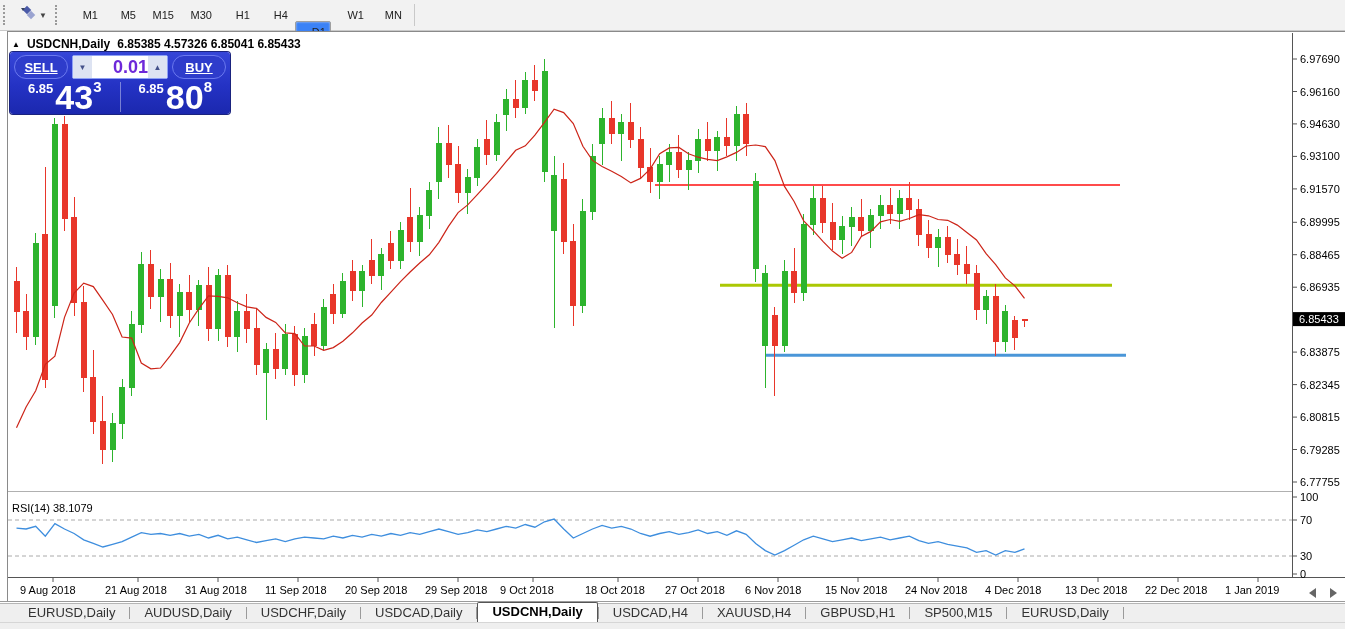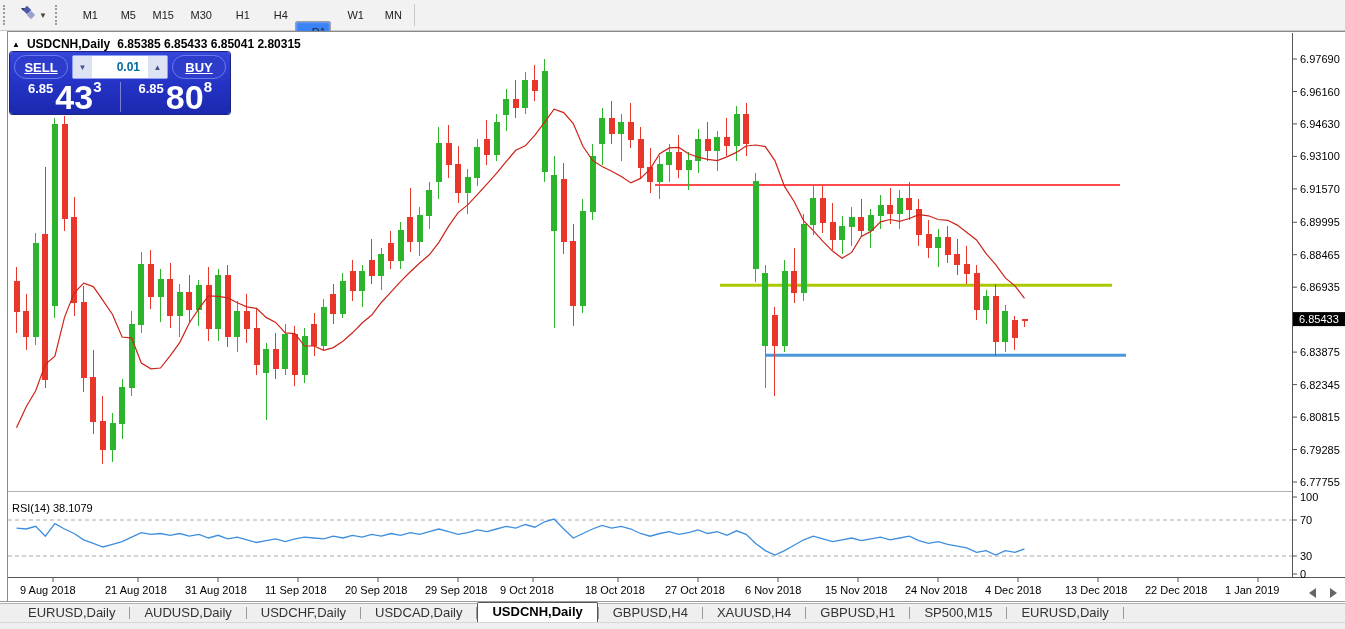--- a/index.html
+++ b/index.html
@@ -28,22 +28,22 @@
   #ocp{position:absolute;left:10px;top:21px;width:220px;height:62px;
        background:linear-gradient(180deg,#3646d8 0%,#2432c4 55%,#1b28ae 100%);
        border-radius:3px;color:#fff;box-shadow:0 0 0 1px #1a237e;}
   #ocp .row1{display:flex;align-items:center;gap:4px;padding:3px 4px 0 4px;height:24px;}
   .ocp-btn{flex:0 0 auto;width:52px;height:22px;background:#2e3ccb;border:1px solid #6b79ef;
            border-radius:12px;color:#fff;font-size:13px;font-weight:bold;text-decoration:underline;
            display:flex;align-items:center;justify-content:center;cursor:pointer;}
   .vol-wrap{flex:1;display:flex;height:22px;border:1px solid #8ea0f5;background:#fff;border-radius:2px;overflow:hidden;}
   .spin{width:19px;background:#dde3f2;color:#44518a;font-size:8px;display:flex;align-items:center;
         justify-content:center;cursor:pointer;border:0;}
-  .vol-field{flex:1;background:#fff;color:#0369a1;font-size:12px;font-weight:bold;
-             display:flex;align-items:center;justify-content:flex-end;padding-right:8px;}
+  .vol-field{flex:1;background:#fff;color:#6d28d9;font-size:18px;font-weight:bold;
+             display:flex;align-items:center;justify-content:flex-end;padding-right:0;}
   #ocp .row2{display:flex;height:34px;margin-top:1px;}
   .half{flex:1;display:flex;align-items:flex-end;justify-content:center;padding-bottom:2px;}
   .half .small{font-size:13px;font-weight:bold;margin-right:2px;margin-bottom:16px;}
   .half .big{font-size:34px;font-weight:bold;line-height:30px;}
   .half .sup{font-size:15px;font-weight:bold;align-self:flex-start;margin-top:-2px;}
   .vdiv{width:1px;background:rgba(255,255,255,.4);margin:2px 0;}
 
   
   #tabbar{position:absolute;left:0;top:603px;width:1345px;height:18px;background:#efefef;
           border-top:1px solid #b5b5b5;display:flex;align-items:flex-end;font-size:13px;color:#333;text-align:right;}
@@ -86,21 +86,21 @@
         <div class="tf-btn">W1</div>
         <div class="tf-btn">MN</div>
       </div>
     <div class="toolbar-sep"></div>
   </div>
 
   <div id="chart-window">
     <div id="chart-title">
       <span class="tri">▲</span>
       <span>USDCNH,Daily</span>
-      <span>6.85385 6.85433 6.85041 2.80315</span>
+      <span>6.85385 4.57326 6.85041 6.85433</span>
     </div>
 
     <div id="ocp">
       <div class="row1">
         <div class="ocp-btn">SELL</div>
         <div class="vol-wrap">
           <button class="spin">▼</button>
           <div class="vol-field">0.01</div>
           <button class="spin">▲</button>
         </div>
@@ -440,21 +440,21 @@
   <div class="tab">EURUSD,Daily</div>
       <div class="tabdiv"></div>
       <div class="tab">AUDUSD,Daily</div>
       <div class="tabdiv"></div>
       <div class="tab">USDCHF,Daily</div>
       <div class="tabdiv"></div>
       <div class="tab">USDCAD,Daily</div>
       <div class="tabdiv"></div>
       <div class="tab active">USDCNH,Daily</div>
       <div class="tabdiv"></div>
-      <div class="tab">GBPUSD,H4</div>
+      <div class="tab">USDCAD,H4</div>
       <div class="tabdiv"></div>
       <div class="tab">XAUUSD,H4</div>
       <div class="tabdiv"></div>
       <div class="tab">GBPUSD,H1</div>
       <div class="tabdiv"></div>
       <div class="tab">SP500,M15</div>
       <div class="tabdiv"></div>
       <div class="tab">EURUSD,Daily</div>
       <div class="tabdiv"></div>
     </div>

